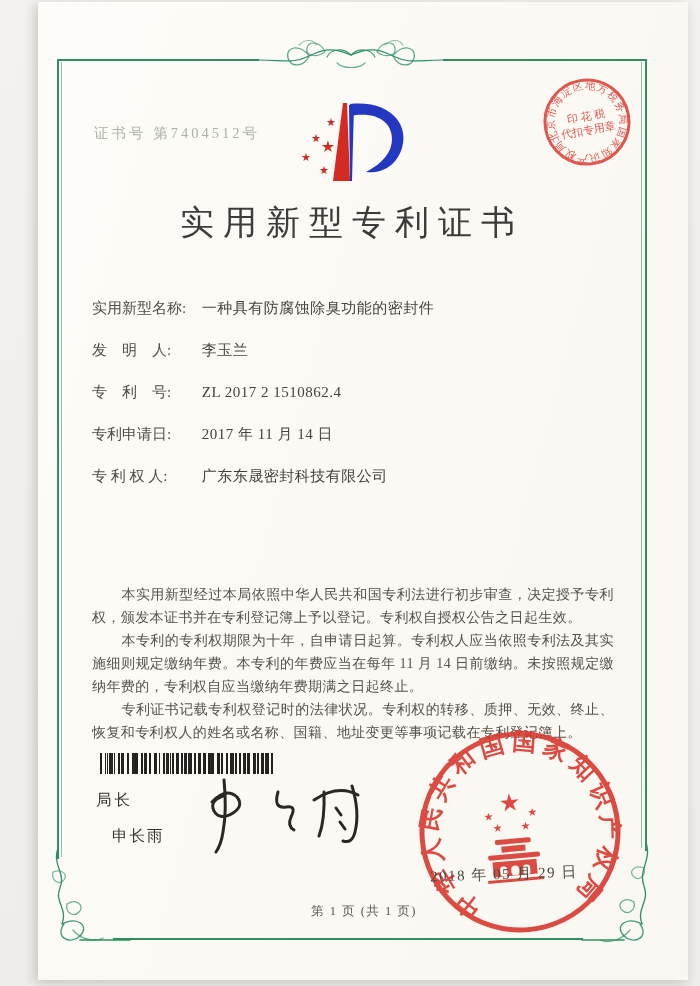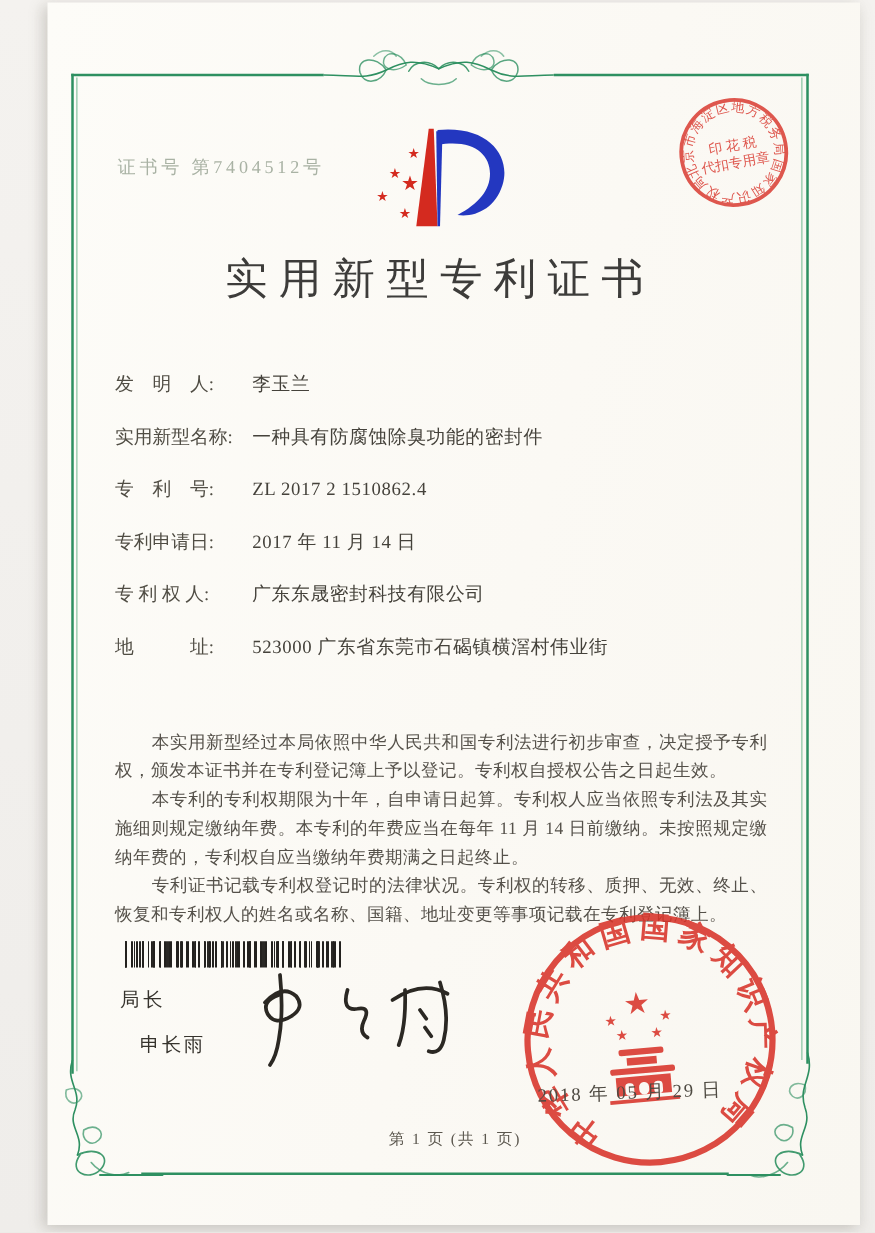--- a/index.html
+++ b/index.html
@@ -120,42 +120,38 @@
       <textPath href="#taxBot" startOffset="62">国家知识产权局</textPath>
     </text>
     <text x="46" y="44" font-size="11" fill="#d8342a" text-anchor="middle">印 花 税</text>
     <text x="46" y="58" font-size="11" fill="#d8342a" text-anchor="middle">代扣专用章</text>
   </svg>
 
   <div class="title">实用新型专利证书</div>
 
   <div class="fields">
     <div class="frow">
+      <span class="flabel">实用新型名称:</span>
+      <span class="fvalue">一种具有防腐蚀除臭功能的密封件</span>
+    </div>
+    <div class="frow">
       <span class="flabel">发　明　人:</span>
       <span class="fvalue">李玉兰</span>
     </div>
     <div class="frow">
-      <span class="flabel">实用新型名称:</span>
-      <span class="fvalue">一种具有防腐蚀除臭功能的密封件</span>
-    </div>
-    <div class="frow">
       <span class="flabel">专　利　号:</span>
       <span class="fvalue">ZL 2017 2 1510862.4</span>
     </div>
     <div class="frow">
       <span class="flabel">专利申请日:</span>
       <span class="fvalue">2017 年 11 月 14 日</span>
     </div>
     <div class="frow">
       <span class="flabel">专 利 权 人:</span>
       <span class="fvalue">广东东晟密封科技有限公司</span>
-    </div>
-    <div class="frow">
-      <span class="flabel">地　　　址:</span>
-      <span class="fvalue">523000 广东省东莞市石碣镇横滘村伟业街</span>
     </div>
   </div>
 
   <div class="paras">
     <p>本实用新型经过本局依照中华人民共和国专利法进行初步审查，决定授予专利权，颁发本证书并在专利登记簿上予以登记。专利权自授权公告之日起生效。</p>
     <p>本专利的专利权期限为十年，自申请日起算。专利权人应当依照专利法及其实施细则规定缴纳年费。本专利的年费应当在每年 11 月 14 日前缴纳。未按照规定缴纳年费的，专利权自应当缴纳年费期满之日起终止。</p>
     <p>专利证书记载专利权登记时的法律状况。专利权的转移、质押、无效、终止、恢复和专利权人的姓名或名称、国籍、地址变更等事项记载在专利登记簿上。</p>
   </div>
 
   <div class="barcode"></div>

